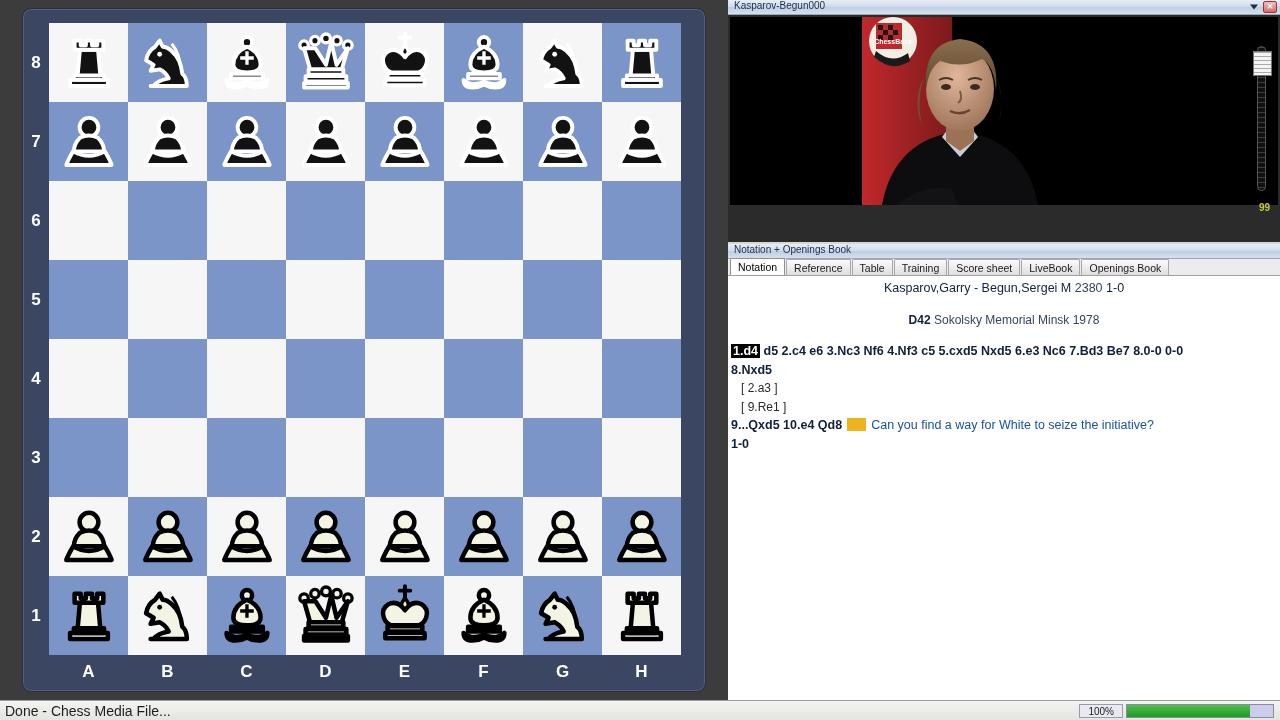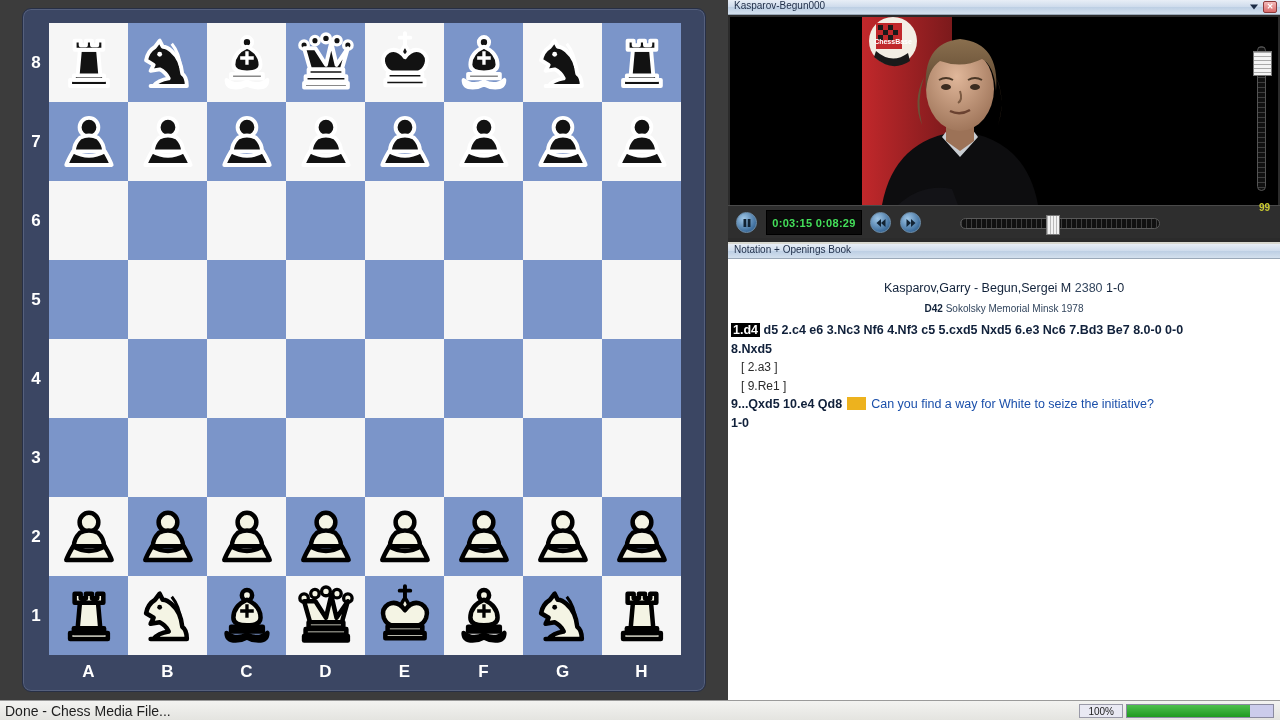--- a/index.html
+++ b/index.html
@@ -173,24 +173,24 @@
     height: 17px;
   }
   #notation-body {
     position: absolute; top: 32px; left: 0; width: 552px; height: 424px;
     background: #fff; overflow: hidden;
   }
   #game-header { padding-top: 5px; text-align: center; }
   #gh-line1 { font-size: 12.5px; color: #11223a; }
   #gh-line1 .bold { font-weight: normal; }
   #gh-line1 .elo { font-weight: normal; color: #33465e; }
-  #gh-line2 { font-size: 10px; color: #33465e; margin-top: 8px; }
+  #gh-line2 { font-size: 12px; color: #33465e; margin-top: 18px; }
   #gh-line2 .eco { font-weight: bold; color: #11223a; }
   #moves-area {
-    margin-top: 7px;
+    margin-top: 15px;
     padding: 0 12px 0 3px;
     font-size: 12.5px;
     color: #10203a;
     line-height: 18.5px;
   }
   .mv { font-weight: bold; }
   .mv-sel { background: #000; color: #fff; font-weight: bold; padding: 0 2px; }
   .var-line { padding-left: 10px; color: #2b2b2b; font-size: 12px; }
   .annot-swatch {
     display: inline-block; width: 19px; height: 13px;
@@ -624,58 +624,43 @@
           <path d="M230 74 q3 9 -2 12" stroke="#7b5a42" stroke-width="2" fill="none"></path>
           <path d="M220 94 q10 5 20 -1" stroke="#6a4231" stroke-width="2.5" fill="none"></path>
 
           <path d="M168 188 q24 -22 54 -16 l6 16 z" fill="#131317"></path>
 
           <rect x="0" y="0" width="132" height="188" fill="#000"></rect>
           <rect x="398" y="0" width="150" height="188" fill="#000" opacity="0.92"></rect>
         </svg>
       </div>
 
-      <div id="video-controls">
-        <div class="ctl-btn" id="btn-pause">
-          <svg viewBox="0 0 12 12">
-              <rect x="2.5" y="2" width="2.8" height="8" fill="#123"></rect>
-              <rect x="6.7" y="2" width="2.8" height="8" fill="#123"></rect>
-            </svg>
-        </div>
-        <div id="time-display">0:03:15  0:08:29</div>
-        <div class="ctl-btn" id="btn-prev">
-          <svg viewBox="0 0 12 12">
-              <polygon points="6,2 6,10 1.5,6" fill="#123"></polygon>
-              <polygon points="10.5,2 10.5,10 6,6" fill="#123"></polygon>
-            </svg>
-        </div>
-        <div class="ctl-btn" id="btn-next">
-          <svg viewBox="0 0 12 12">
-              <polygon points="6,2 6,10 10.5,6" fill="#123"></polygon>
-              <polygon points="1.5,2 1.5,10 6,6" fill="#123"></polygon>
-            </svg>
-        </div>
-        <div id="scrub">
-          <div id="scrub-thumb"></div>
-        </div>
-      </div>
 
       <div id="volume-track">
         <div id="volume-thumb"></div>
       </div>
       <div id="volume-value">99</div>
     </div>
 
     <div id="notation-win">
       <div class="win-title">
         <span class="win-title-text">Notation + Openings Book</span>
         <span class="win-chevron"></span>
         <span class="win-close">✕</span>
       </div>
 
+      <div id="notation-tabs">
+          <div class="tab active">Notation</div>
+          <div class="tab">Reference</div>
+          <div class="tab">Table</div>
+          <div class="tab">Training</div>
+          <div class="tab">Score sheet</div>
+          <div class="tab">LiveBook</div>
+          <div class="tab">Openings Book</div>
+        </div>
 
       <div id="notation-body">
         <div id="game-header">
           <div id="gh-line1">
             <span class="bold">Kasparov,Garry</span><span class="bold"> - </span><span class="bold">Begun,Sergei M</span>
             <span class="elo">2380</span>
             <span class="bold">1-0</span>
           </div>
           <div id="gh-line2">
             <span class="eco">D42</span>

